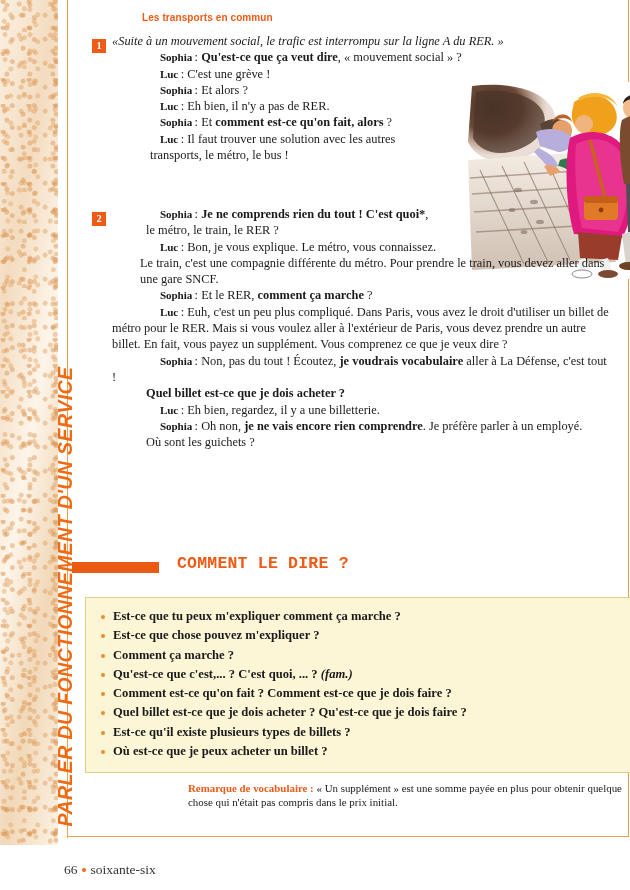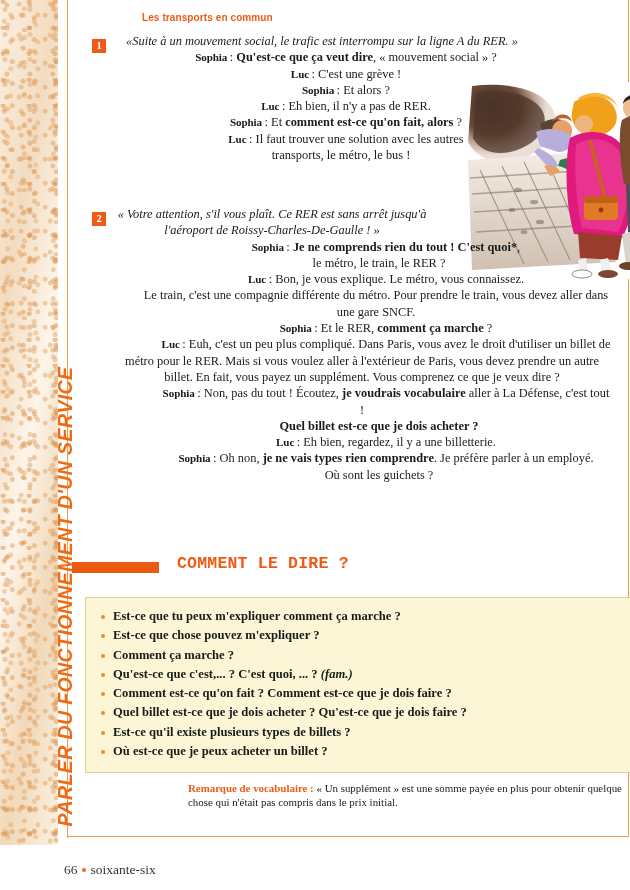--- a/index.html
+++ b/index.html
@@ -98,21 +98,21 @@
   #badge-2 { left: 24px; top: 212px; }
 
   .dialogue {
     position: absolute;
     font-size: 12.4px;
     line-height: 16.3px;
   }
   #dialogue-1 { left: 44px; top: 33px; width: 420px; }
   #dialogue-2 { left: 44px; top: 206px; width: 500px; }
 
-  .line { white-space: normal; text-align: center; }
+  .line { white-space: normal; }
   .speaker {
     font-weight: bold;
     font-size: 11.1px;
     letter-spacing: -.1px;
     margin-left: 48px;
   }
   .announce { font-style: italic; }
   .strong { font-weight: bold; }
   .indent-1 { padding-left: 38px; display: block; }
   .indent-2 { padding-left: 34px; display: block; }
@@ -349,21 +349,20 @@
         <path d="M186,2 L204,16"></path>
         <path d="M200,0 L212,12"></path>
         <path d="M214,0 L222,8"></path>
       </g>
     </svg>
   </div>
 
   <div id="badge-2" class="num-badge">2</div>
 
   <div id="dialogue-2" class="dialogue">
-    <div class="line announce" style="width:320px">« Votre attention, s'il vous plaît. Ce RER est sans arrêt jusqu'à l'aéroport de Roissy-Charles-De-Gaulle ! »</div>
 
     <div class="line">
       <span class="speaker">Sophia</span><span> : </span><span class="strong">Je ne comprends rien du tout ! C'est quoi*</span><span>,</span>
       <span class="indent-2">le métro, le train, le RER ?</span>
     </div>
 
     <div class="line">
       <span class="speaker">Luc</span><span> : </span><span>Bon, je vous explique. Le métro, vous connaissez.</span>
       <span class="indent-3">Le train, c'est une compagnie différente du métro. Pour prendre le train, vous devez aller dans une gare SNCF.</span>
     </div>
@@ -379,21 +378,21 @@
     <div class="line">
       <span class="speaker">Sophia</span><span> : </span><span>Non, pas du tout ! Écoutez, </span><span class="strong">je voudrais vocabulaire</span><span> aller à La Défense, c'est tout !</span>
       <span class="indent-2 strong">Quel billet est-ce que je dois acheter ?</span>
     </div>
 
     <div class="line">
       <span class="speaker">Luc</span><span> : </span><span>Eh bien, regardez, il y a une billetterie.</span>
     </div>
 
     <div class="line">
-      <span class="speaker">Sophia</span><span> : </span><span>Oh non, </span><span class="strong">je ne vais types rien comprendre</span><span>. Je préfère parler à un employé.</span>
+      <span class="speaker">Sophia</span><span> : </span><span>Oh non, </span><span class="strong">je ne vais encore rien comprendre</span><span>. Je préfère parler à un employé.</span>
       <span class="indent-2">Où sont les guichets ?</span>
     </div>
   </div>
 
   <div id="clue-bar"></div>
   <h2 id="clue-title">COMMENT LE DIRE ?</h2>
 
   <div id="clue-box">
     <div class="clue-item"><span>Est-ce que tu peux m'expliquer comment ça marche ?</span></div>
     <div class="clue-item"><span>Est-ce que chose pouvez m'expliquer ?</span></div>

